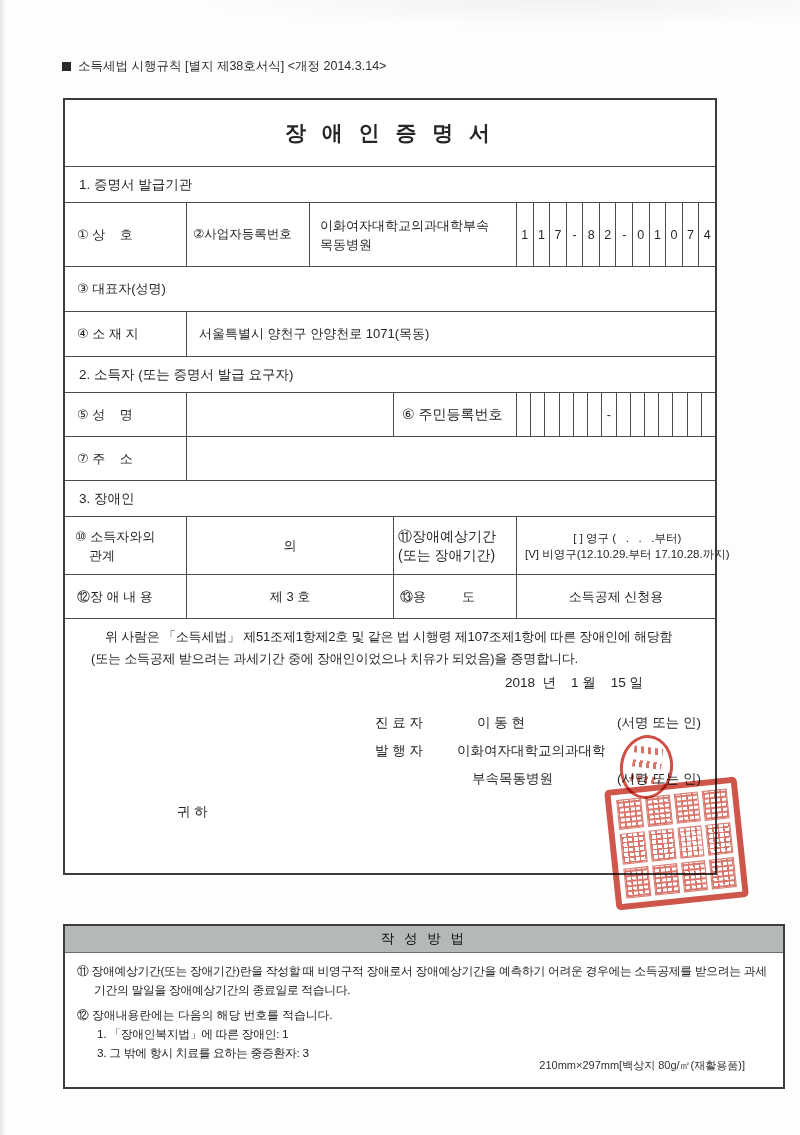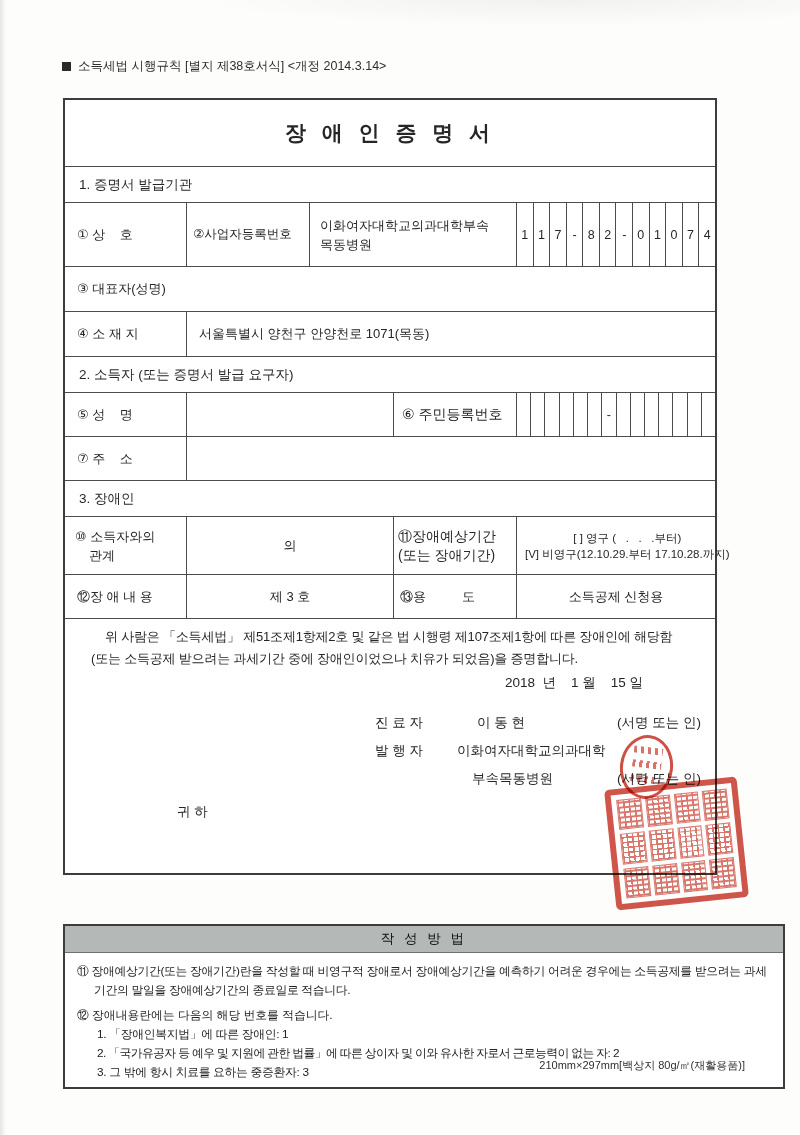--- a/index.html
+++ b/index.html
@@ -244,18 +244,17 @@
     <div class="g"></div>
     <div class="g"></div>
 </div>
 
 <div class="guidebox">
   <div class="band">작 성 방 법</div>
   <div class="gcontent">
     <div class="hang">⑪ 장애예상기간(또는 장애기간)란을 작성할 때 비영구적 장애로서 장애예상기간을 예측하기 어려운 경우에는 소득공제를 받으려는 과세기간의 말일을 장애예상기간의 종료일로 적습니다.</div>
     <div class="gintro">⑫ 장애내용란에는 다음의 해당 번호를 적습니다.</div>
     <div class="gitem">1. 「장애인복지법」에 따른 장애인: 1</div>
-    <div class="gitem" style="letter-spacing:-0.6px;">2. 「국가유공자 등 예우 및 지원에 관한 법률」에 따른 상이자 및 이와 유사한 자로서 근로능력이 없는 자: 2</div>
     <div class="gitem">3. 그 밖에 항시 치료를 요하는 중증환자: 3</div>
   </div>
 </div>
 
 <div class="footer-note">210mm×297mm[백상지 80g/㎡(재활용품)]</div>
 
 </body></html>

